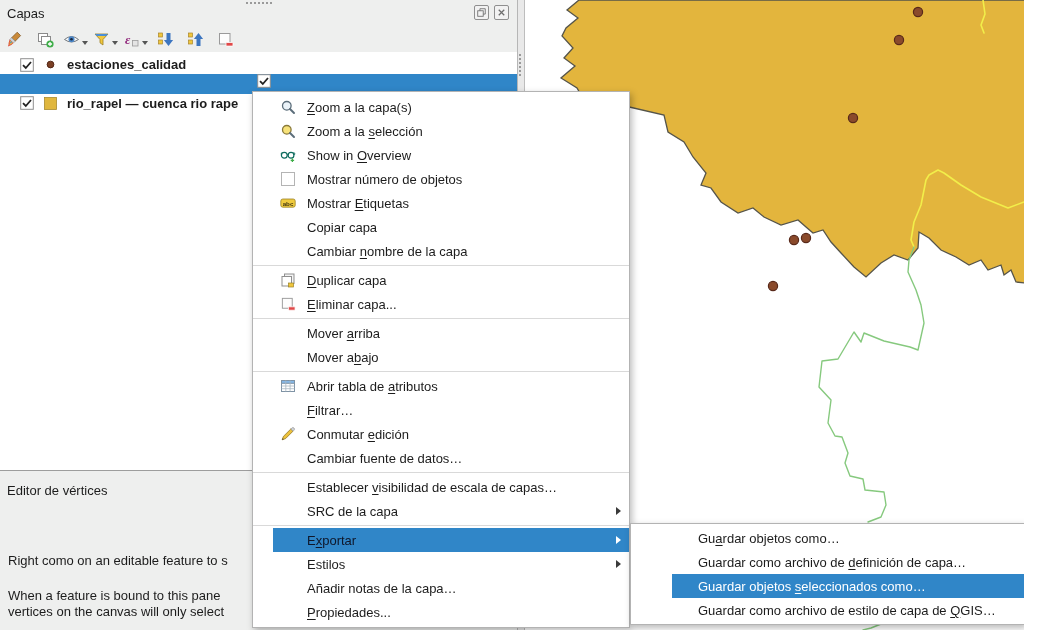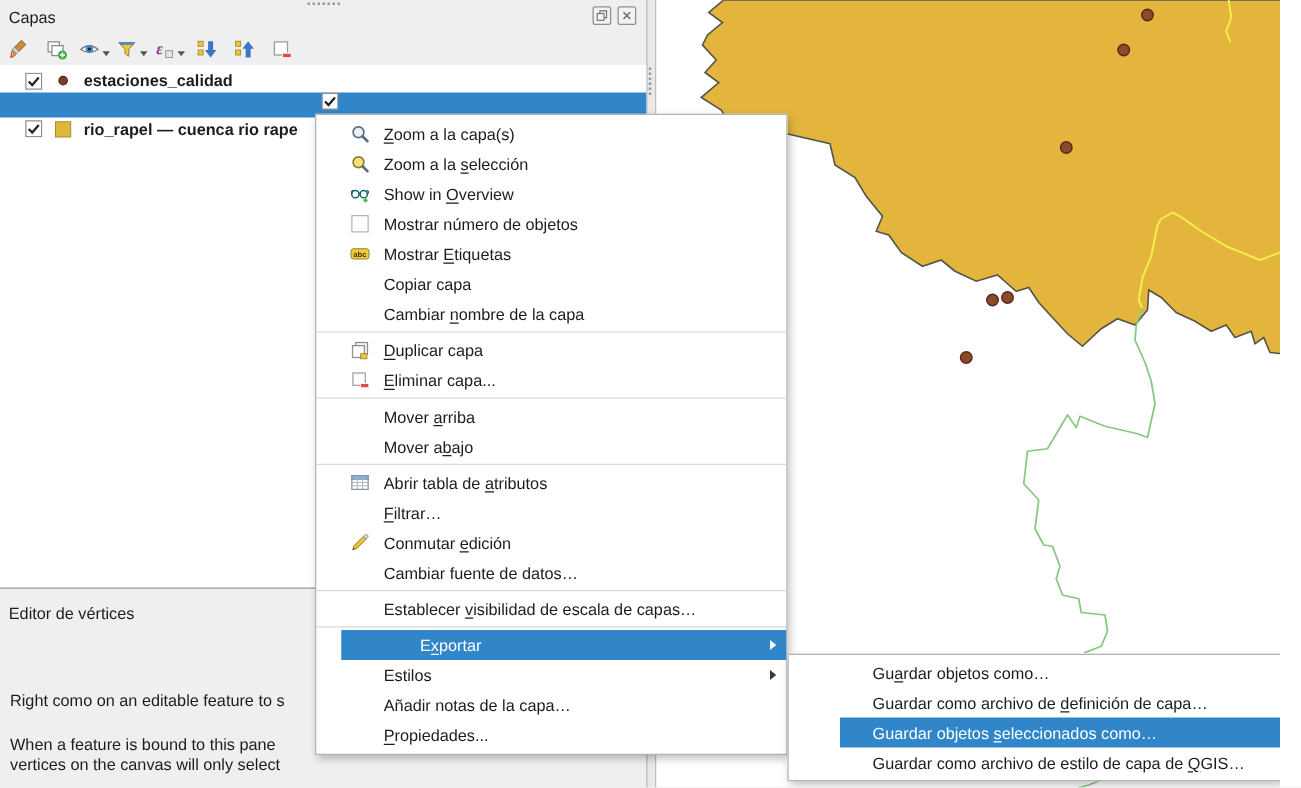--- a/index.html
+++ b/index.html
@@ -46,21 +46,21 @@
 
   
   .qmenu{position:absolute;background:var(--menu-bg);border:1px solid var(--menu-border);
          box-shadow:2px 3px 7px rgba(0,0,0,.28);padding:3px 0;box-sizing:border-box;}
   #context-menu{left:252px;top:91px;width:378px;z-index:5;}
   #export-submenu{left:630px;top:523px;width:395px;z-index:6;padding:2px 0;}
   .menu-item{height:24px;display:flex;align-items:center;padding:0 8px 0 7px;position:relative;
              white-space:nowrap;margin-left:20px;}
   .mi-icon{width:20px;height:16px;margin-right:7px;flex:none;display:flex;align-items:center;}
   .mi-icon svg{width:16px;height:16px;display:block;}
-  .menu-item.highlight{background:var(--accent);color:#ffffff;gap:29px;}
+  .menu-item.highlight{background:var(--accent);color:#0f172a;}
   .mi-arrow{position:absolute;right:8px;top:8px;width:0;height:0;border-left:5px solid #3a3a3a;
             border-top:4px solid transparent;border-bottom:4px solid transparent;}
   .menu-item.highlight .mi-arrow{border-left-color:#fff;}
   .menu-sep{height:1px;background:#d9d9d9;margin:2px 0;}
   .submenu-item{height:24px;display:flex;align-items:center;padding-left:26px;white-space:nowrap;margin-left:41px;}
   .submenu-item.highlight{background:var(--accent);color:#fff;}
   u{text-underline-offset:2px;}
 
   
   .drag-dots-v{position:absolute;left:519px;top:54px;height:22px;width:0;border-left:2px dotted #9a9a9a;}
@@ -352,20 +352,25 @@
       </div>
       <div class="menu-item">
         <span class="mi-icon"></span>
         <span class="mi-label">Cambiar fuente de datos…</span>
       </div>
       <div class="menu-sep"></div>
       <div class="menu-item">
         <span class="mi-icon"></span>
         <span class="mi-label">Establecer <u>v</u>isibilidad de escala de capas…</span>
       </div>
+      <div class="menu-item">
+        <span class="mi-icon"></span>
+        <span class="mi-label">SRC de la capa</span>
+        <span class="mi-arrow"></span>
+      </div>
       <div class="menu-sep"></div>
       <div class="menu-item highlight">
         <span class="mi-icon"></span>
         <span class="mi-label">E<u>x</u>portar</span>
         <span class="mi-arrow"></span>
       </div>
       <div class="menu-item">
         <span class="mi-icon"></span>
         <span class="mi-label">Estilos</span>
         <span class="mi-arrow"></span>

